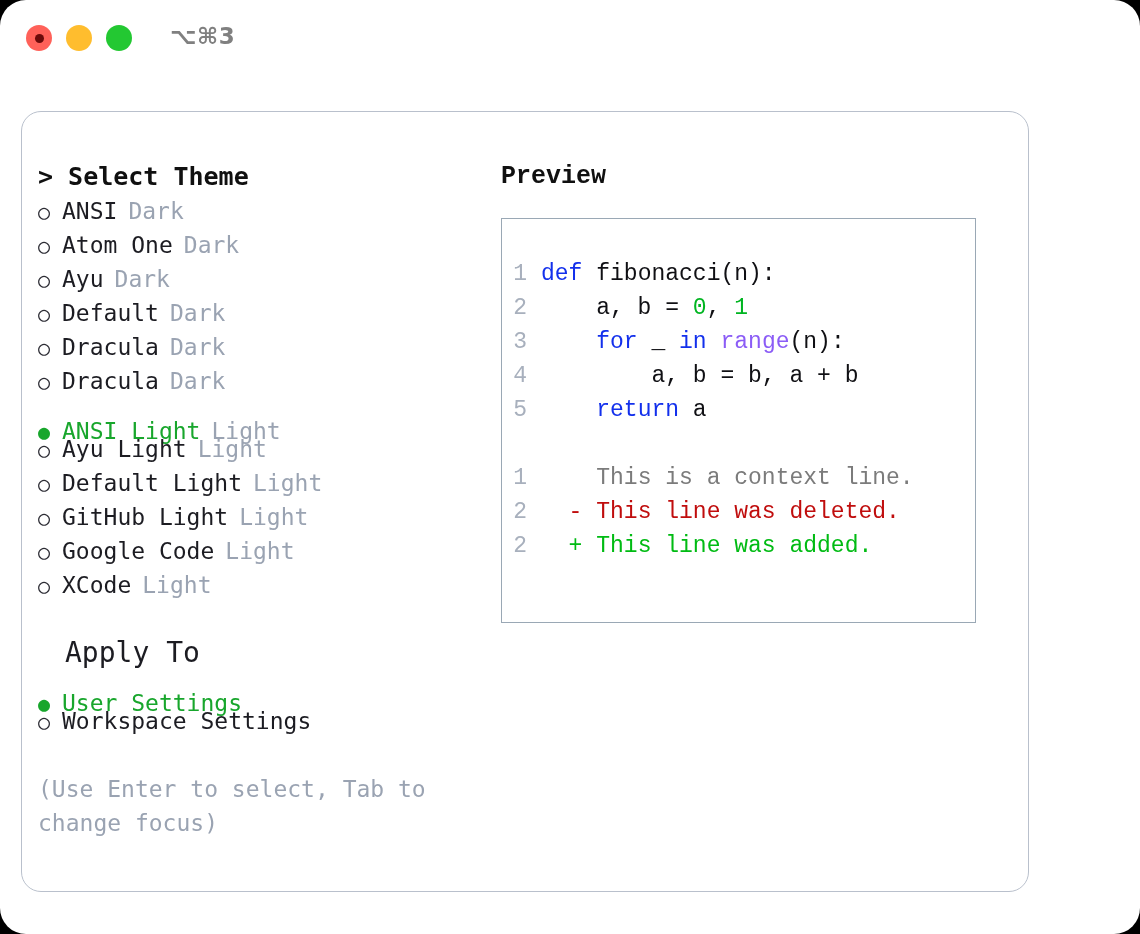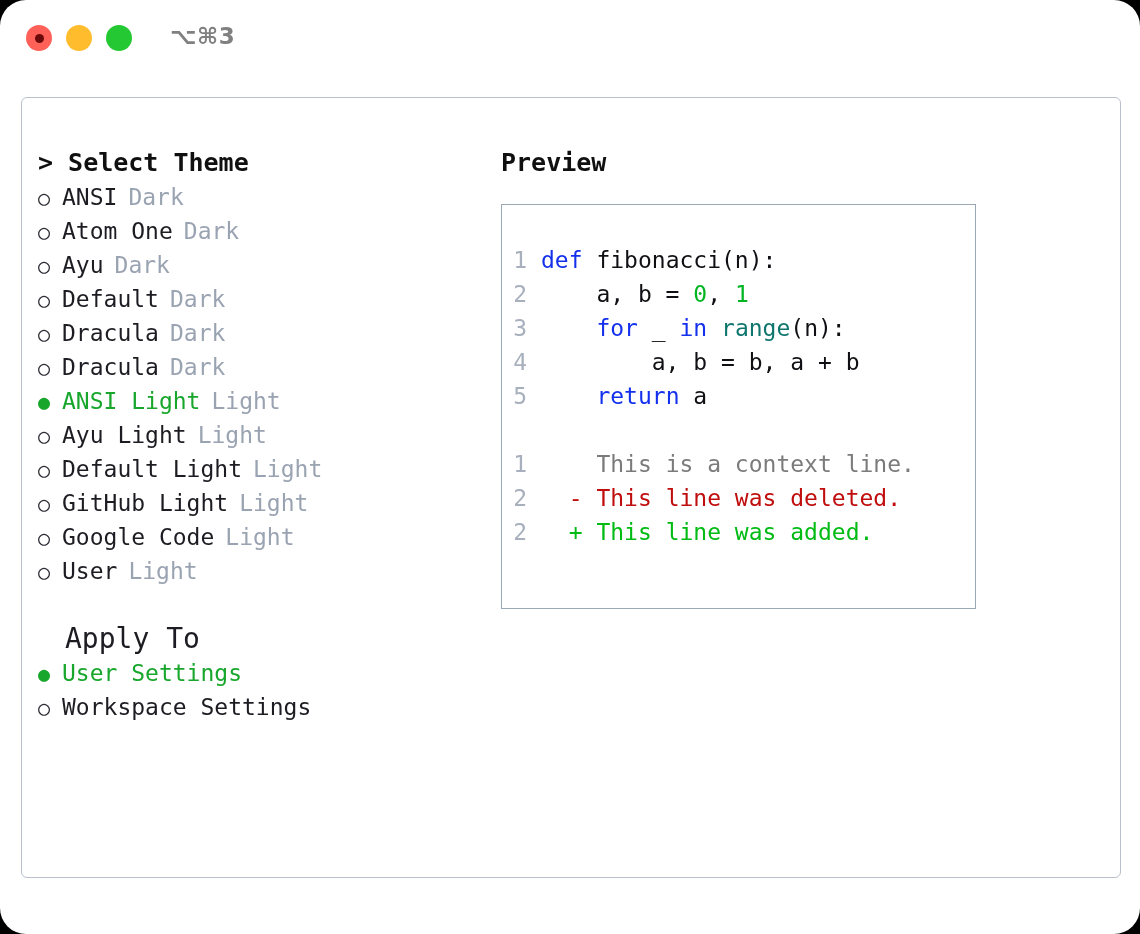--- a/index.html
+++ b/index.html
@@ -65,25 +65,25 @@
     font-weight: bold;
     color: #808080;
     letter-spacing: 0.5px;
     font-family: "DejaVu Sans", "Liberation Sans", sans-serif;
   }
 
   
   .panel {
     position: absolute;
     left: 21px;
-    top: 97px;
-    width: 1100px;
+    top: 111px;
+    width: 1008px;
     height: 781px;
     border: 1.5px solid #b9c0cc;
-    border-radius: 6px;
+    border-radius: 20px;
     background: #ffffff;
     box-sizing: border-box;
   }
 
   
   .left-col {
     position: absolute;
     left: 16px;
     top: 48px;
     width: 440px;
@@ -105,21 +105,21 @@
     white-space: pre;
   }
   .marker {
     width: 24px;
     flex: 0 0 24px;
     color: #2b2b33;
     font-size: 20px;
   }
   .marker.on { color: #18a62c; }
   .theme-name { color: #1c1c22; }
-  .theme-row.selected .theme-name { color: #18a62c; }
+  .theme-row.selected .theme-name { color: #18a62c; margin-top: 16px; }
   .theme-kind {
     color: #9aa3b2;
     margin-left: 11px;
   }
 
   .apply-block { margin-top: 34px; }
   .apply-title {
     font-size: 28px;
     color: #1c1c22;
     line-height: 34px;
@@ -134,20 +134,21 @@
     width: 400px;
     white-space: pre-wrap;
   }
 
   
   .right-col {
     position: absolute;
     left: 479px;
     top: 48px;
     width: 495px;
+    font-family: Liberation Mono, monospace;
   }
   .preview-title {
     font-size: 25px;
     font-weight: bold;
     color: #101010;
     line-height: 34px;
   }
   .preview-box {
     margin-top: 24px;
     width: 475px;
@@ -165,21 +166,21 @@
     color: #101014;
   }
   .lnum {
     display: inline-block;
     width: 24px;
     text-align: right;
     color: #a8b0bd;
     margin-right: 14px;
   }
   .kw   { color: #1330ec; }
-  .bif  { color: #0f766e; }
+  .bif  { color: #8b5cf6; }
   .num  { color: #00b521; }
   .plain{ color: #101014; }
 
   .diff-gap { height: 34px; }
   .d-ctx { color: #7b7b7b; }
   .d-del { color: #c00d0d; }
   .d-add { color: #00bb13; }
 </style>
 </head>
 <body>
@@ -206,31 +207,32 @@
           <div class="theme-row"><span class="marker">○</span><span class="theme-name">Atom One</span><span class="theme-kind">Dark</span></div>
           <div class="theme-row"><span class="marker">○</span><span class="theme-name">Ayu</span><span class="theme-kind">Dark</span></div>
           <div class="theme-row"><span class="marker">○</span><span class="theme-name">Default</span><span class="theme-kind">Dark</span></div>
           <div class="theme-row"><span class="marker">○</span><span class="theme-name">Dracula</span><span class="theme-kind">Dark</span></div>
           <div class="theme-row"><span class="marker">○</span><span class="theme-name">Dracula</span><span class="theme-kind">Dark</span></div>
           <div class="theme-row selected"><span class="marker on">●</span><span class="theme-name">ANSI Light</span><span class="theme-kind">Light</span></div>
           <div class="theme-row"><span class="marker">○</span><span class="theme-name">Ayu Light</span><span class="theme-kind">Light</span></div>
           <div class="theme-row"><span class="marker">○</span><span class="theme-name">Default Light</span><span class="theme-kind">Light</span></div>
           <div class="theme-row"><span class="marker">○</span><span class="theme-name">GitHub Light</span><span class="theme-kind">Light</span></div>
           <div class="theme-row"><span class="marker">○</span><span class="theme-name">Google Code</span><span class="theme-kind">Light</span></div>
-          <div class="theme-row"><span class="marker">○</span><span class="theme-name">User</span><span class="theme-kind">Light</span></div>
+          <div class="theme-row"><span class="marker">○</span><span class="theme-name">XCode</span><span class="theme-kind">Light</span></div>
         </div>
 
       <div class="apply-block">
         <div class="apply-title">Apply To</div>
         <div id="apply-list">
             <div class="theme-row selected"><span class="marker on">●</span><span class="theme-name">User Settings</span></div>
             <div class="theme-row"><span class="marker">○</span><span class="theme-name">Workspace Settings</span></div>
           </div>
       </div>
 
+      <div class="hint">(Use Enter to select, Tab to change focus)</div>
     </div>
 
     <div class="right-col">
       <div class="preview-title">Preview</div>
       <div class="preview-box">
         <div id="code-block">
             <div class="code-line"><span class="lnum">1</span><span class="kw">def</span><span class="plain"> fibonacci(n):</span></div>
             <div class="code-line"><span class="lnum">2</span><span class="plain">    a, b = </span><span class="num">0</span><span class="plain">, </span><span class="num">1</span></div>
             <div class="code-line"><span class="lnum">3</span><span class="plain">    </span><span class="kw">for</span><span class="plain"> _ </span><span class="kw">in</span><span class="plain"> </span><span class="bif">range</span><span class="plain">(n):</span></div>
             <div class="code-line"><span class="lnum">4</span><span class="plain">        a, b = b, a + b</span></div>

